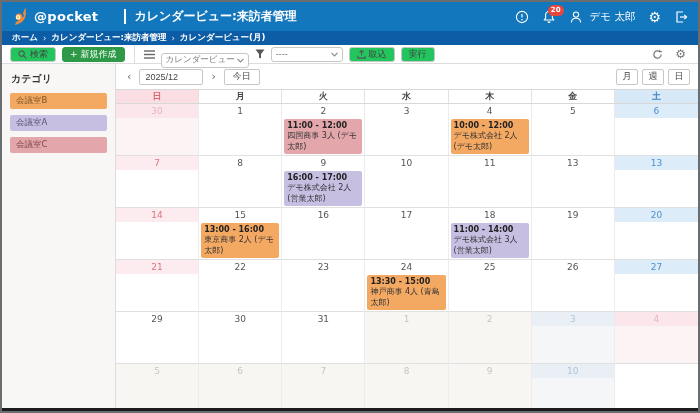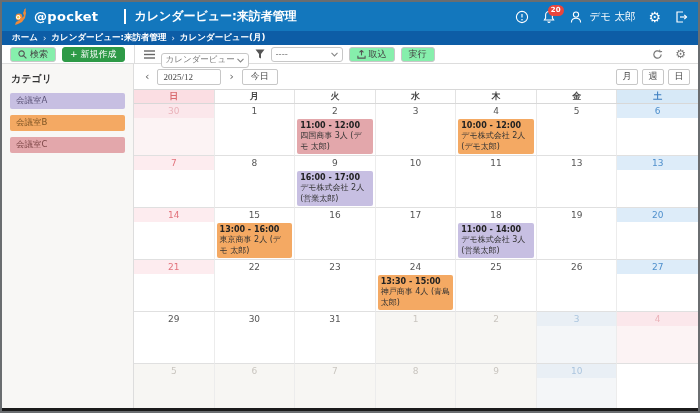--- a/index.html
+++ b/index.html
@@ -19,41 +19,41 @@
   .user-name { color:#fff; font-size:10.5px; margin-left:-6px; }
   .gear-glyph { color:#fff; font-size:14px; line-height:1; }
 
   
   .breadcrumb { height:14px; background:#0d5da6; color:#fff; font-size:8.5px; display:flex; align-items:center; padding:0 10px; gap:5px; flex-shrink:0; }
   .bc-item { font-weight:bold; cursor:pointer; }
   .bc-sep { opacity:0.9; }
 
   
   .toolbar { height:19px; background:#fff; border-bottom:1px solid #ddd; display:flex; align-items:center; padding:0 8px; gap:6px; flex-shrink:0; position:relative; }
-  .tb-btn { display:inline-flex; align-items:center; gap:3px; border:1px solid #c7c7c7; background:#86efac; border-radius:3px; font-size:9px; color:#444; padding:1px 7px; height:15px; cursor:pointer; font-family:inherit; }
+  .tb-btn { display:inline-flex; align-items:center; gap:3px; border:1px solid #c7c7c7; background:#22c55e; border-radius:3px; font-size:9px; color:#444; padding:1px 7px; height:15px; cursor:pointer; font-family:inherit; }
   .tb-btn.green { background:#2e9a47; border-color:#2e9a47; color:#fff; }
   .tb-sep { width:1px; height:19px; background:#ddd; margin:0 3px; align-self:center; }
   .tb-select { display:inline-flex; align-items:center; justify-content:space-between; border:1px solid #c7c7c7; border-radius:3px; background:#fff; font-size:8.5px; color:#777; height:15px; padding:0 4px; cursor:pointer; }
   .tb-select .val { overflow:hidden; white-space:nowrap; text-overflow:ellipsis; }
   .sel-view { width:88px;margin-top:12px; }
   .sel-filter { width:72px; }
   .tb-icon { color:#555; display:inline-flex; cursor:pointer; }
   .toolbar-right { margin-left:auto; display:flex; align-items:center; gap:12px; padding-right:4px; }
   .toolbar-right .tb-icon { color:#777; }
 
   
   .content { flex:1; display:flex; min-height:0; }
-  .sidebar { width:132px; border-right:1px solid #ddd; background:#f8f7f5; padding:8px 0; flex-shrink:0; }
+  .sidebar { width:114px; border-right:1px solid #ddd; background:#f8f7f5; padding:8px 0; flex-shrink:0; }
   .sidebar-title { font-size:10px; font-weight:bold; color:#333; padding:0 9px 7px; }
   .cat-chip { margin:0 8px 6px; height:16px; border-radius:2px; font-size:8.5px; display:flex; align-items:center; padding:0 6px; cursor:pointer; }
 
   .calendar { flex:1; display:flex; flex-direction:column; min-width:0; background:#fff; }
   .cal-nav { height:25px; display:flex; align-items:center; padding:0 8px; gap:5px; flex-shrink:0; }
   .nav-arrow { border:none; background:none; color:#666; font-size:11px; cursor:pointer; padding:0 3px; font-family:inherit; }
-  .period-input { width:64px; height:16px; border:1px solid #c7c7c7; border-radius:2px; font-size:9px; color:#444; padding:0 5px; font-family:Liberation Serif, serif; }
+  .period-input { width:64px; height:16px; border:1px solid #c7c7c7; border-radius:2px; font-size:9px; color:#444; padding:0 5px; font-family:Liberation Sans, sans-serif; }
   .today-btn { border:1px solid #c7c7c7; background:#fff; border-radius:2px; font-size:9px; color:#444; height:16px; padding:0 8px; cursor:pointer; font-family:inherit;text-align:center; }
   .cal-nav-right { margin-left:auto; display:flex; gap:4px; }
   .view-btn { border:1px solid #c7c7c7; background:#fff; border-radius:2px; font-size:9px; color:#444; height:16px; min-width:22px; padding:0 5px; cursor:pointer; font-family:inherit; }
 
   .weekday-row { height:15px; display:grid; grid-template-columns:repeat(7,1fr); border-top:1px solid #d8d8d8; border-bottom:1px solid #d8d8d8; flex-shrink:0; }
   .wd { font-size:9px; font-weight:bold; color:#444; display:flex; align-items:center; justify-content:center; border-right:1px solid #e2e2e2; }
   .wd:last-child { border-right:none; }
   .wd.sun { background:#fbdee3; color:#d96a6f; }
   .wd.sat { background:#d7e9f7; color:#3f7fc1; }
 
@@ -189,22 +189,22 @@
           </svg>
       </span>
       <span class="gear-glyph" style="color:#777;font-size:12px;">⚙</span>
     </div>
   </div>
 
   <div class="content">
     <aside class="sidebar">
       <div class="sidebar-title">カテゴリ</div>
       <div id="categories">
+          <div class="cat-chip" style="background: rgb(244, 169, 99); color: rgb(125, 84, 36);">会議室B</div>
           <div class="cat-chip" style="background: rgb(199, 191, 226); color: rgb(90, 82, 118);">会議室A</div>
-          <div class="cat-chip" style="background: rgb(244, 169, 99); color: rgb(125, 84, 36);">会議室B</div>
           <div class="cat-chip" style="background: rgb(227, 167, 171); color: rgb(125, 70, 70);">会議室C</div>
         </div>
     </aside>
 
     <main class="calendar">
       <div class="cal-nav">
         <button class="nav-arrow">‹</button>
         <input class="period-input" value="2025/12" style="">
         <button class="nav-arrow">›</button>
         <button class="today-btn">今日</button>

